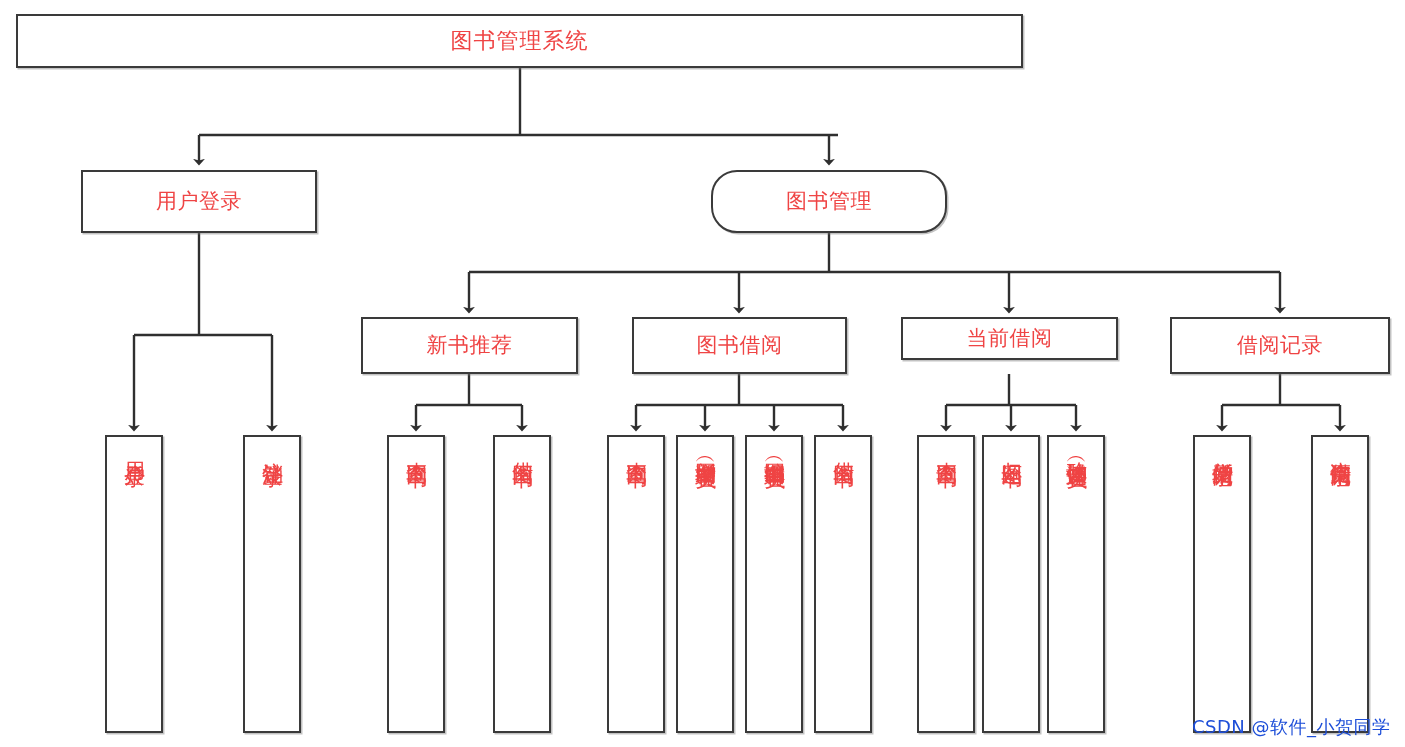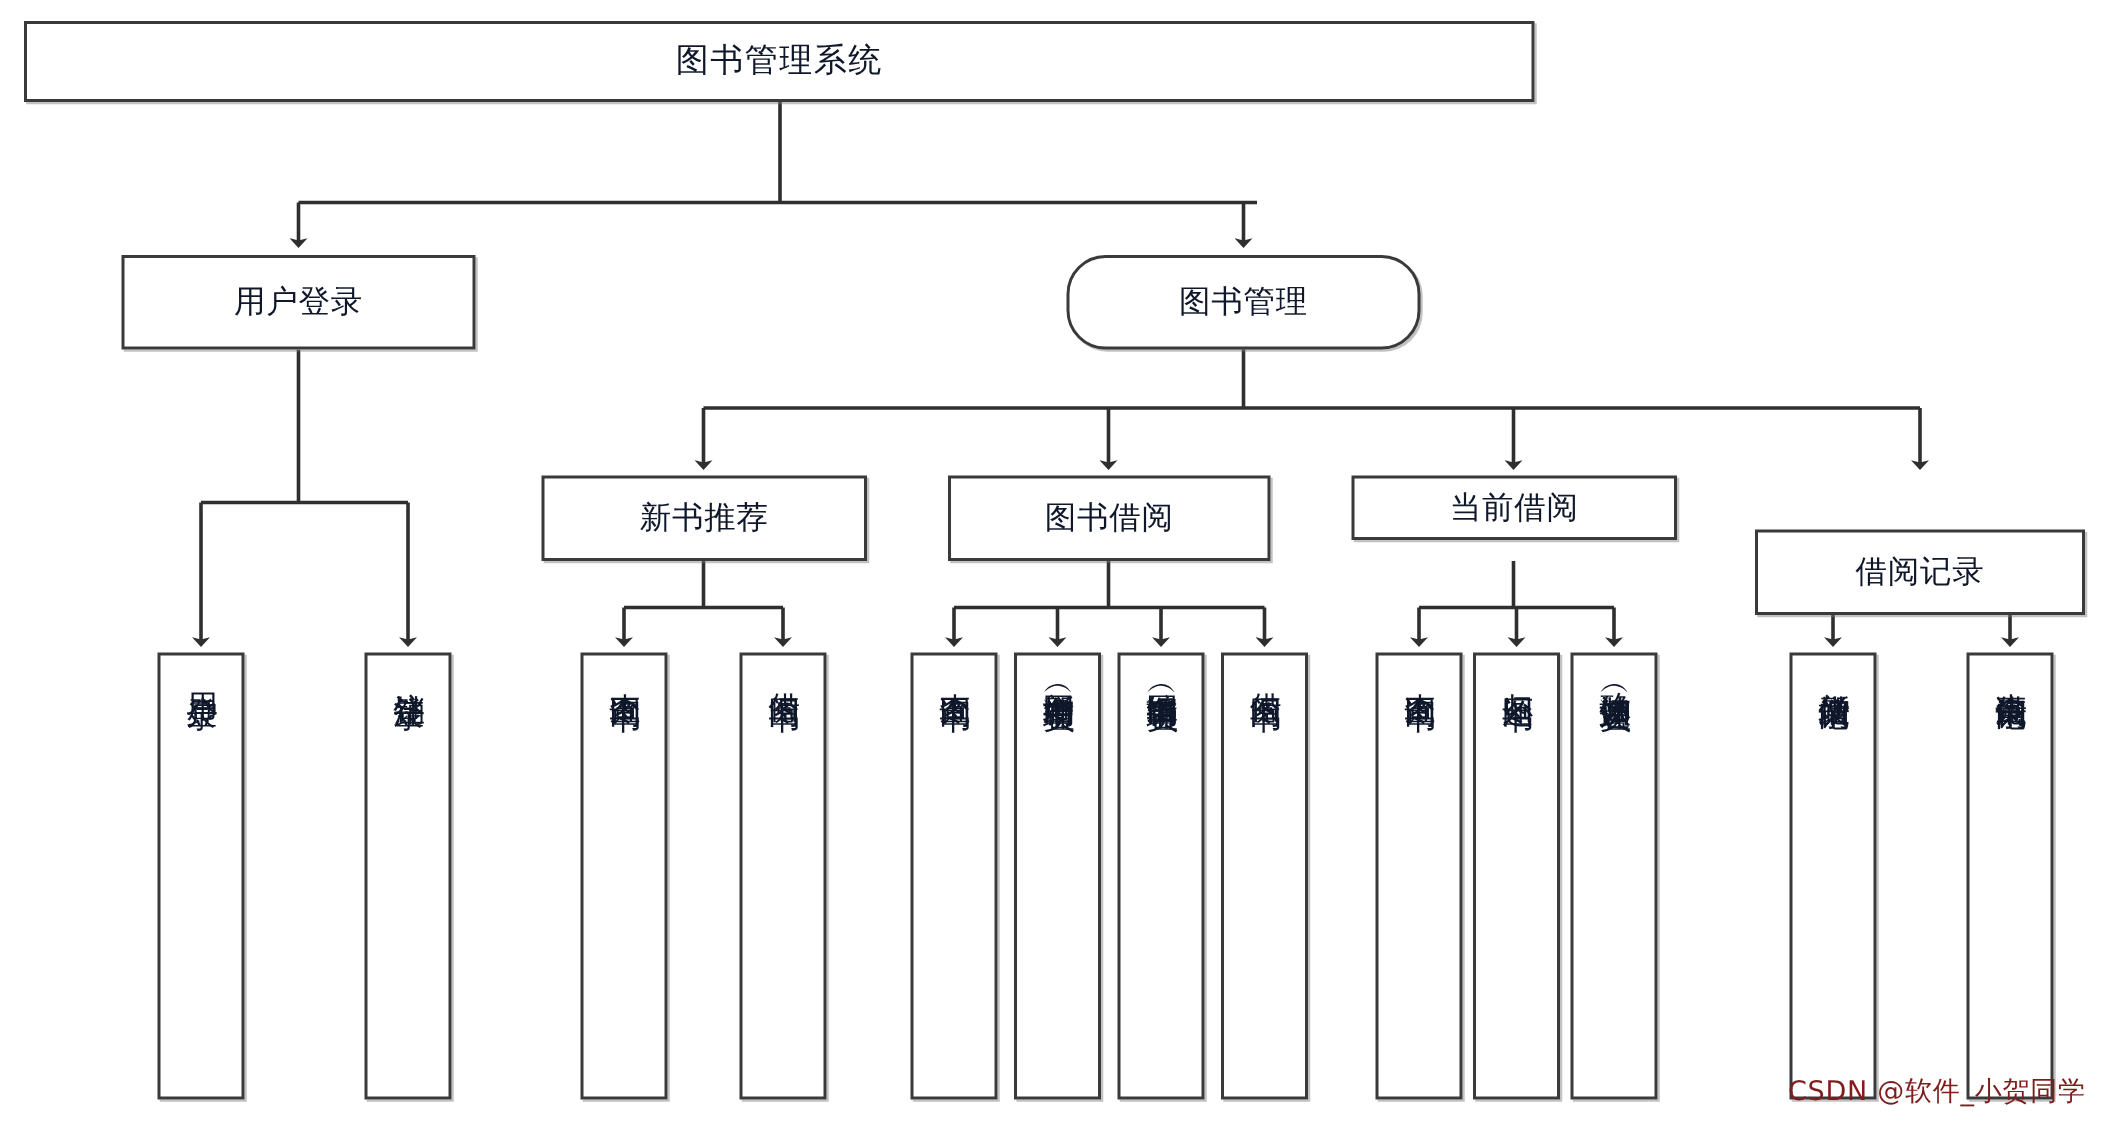--- a/index.html
+++ b/index.html
@@ -29,21 +29,21 @@
     position: absolute;
     box-sizing: border-box;
     border: 2px solid #3a3a3a;
     background: #ffffff;
     display: flex;
     align-items: center;
     justify-content: center;
     box-shadow: 1.5px 1.5px 0 0 rgba(120,120,120,0.45);
   }
   .node .label {
-    color: #0f172a;
+    color: #ef4444;
     line-height: 1.18;
     text-align: center;
     white-space: nowrap;
   }
   .node.horizontal .label {
     font-size: 21px;
     letter-spacing: 0.5px;
   }
   .node.root .label {
     font-size: 22px;
@@ -60,21 +60,21 @@
     font-size: 21px;
     line-height: 1.32;
     letter-spacing: 2px;
     white-space: nowrap;
   }
   .node.vertical.tall .label {
     letter-spacing: 1px;
   }
   .watermark {
     position: absolute;
-    color: #7f1d1d;
+    color: #1d4ed8;
     font-size: 18px;
     white-space: nowrap;
     letter-spacing: 0.5px;
     font-family: "DejaVu Sans", "Liberation Sans", sans-serif;
   }
 </style>
 </head>
 <body>
 
 <div id="canvas">
@@ -142,21 +142,21 @@
 
   <div class="node horizontal" style="left:632px; top:317px; width:215px; height:57px;">
     <span class="label">图书借阅</span>
   </div>
   <div class="node horizontal" style="left:361px; top:317px; width:217px; height:57px;">
     <span class="label">新书推荐</span>
   </div>
   <div class="node horizontal" style="left:901px; top:317px; width:217px; height:43px;">
     <span class="label">当前借阅</span>
   </div>
-  <div class="node horizontal" style="left:1170px; top:317px; width:220px; height:57px;margin-top:36px;">
+  <div class="node horizontal" style="left:1170px; top:317px; width:220px; height:57px;">
     <span class="label">借阅记录</span>
   </div>
 
   <div class="node vertical" style="left:105px; top:435px; width:58px; height:298px;">
     <span class="label">用户登录</span>
   </div>
   <div class="node vertical" style="left:243px; top:435px; width:58px; height:298px;">
     <span class="label">注销登录</span>
   </div>
 

